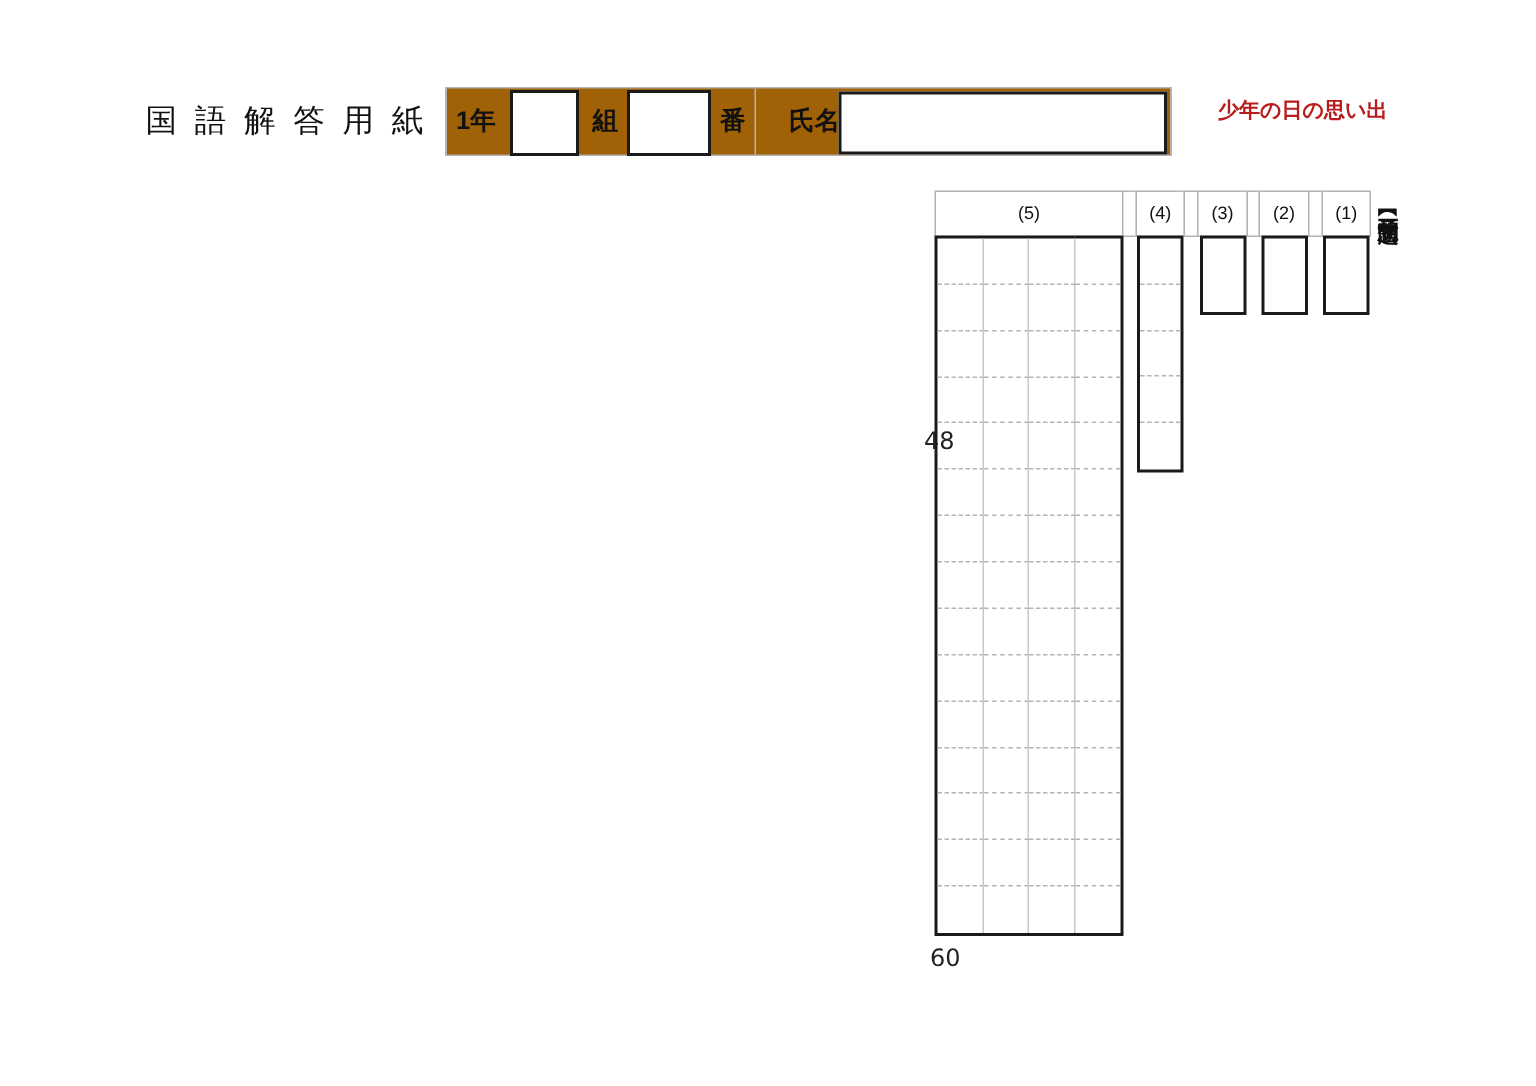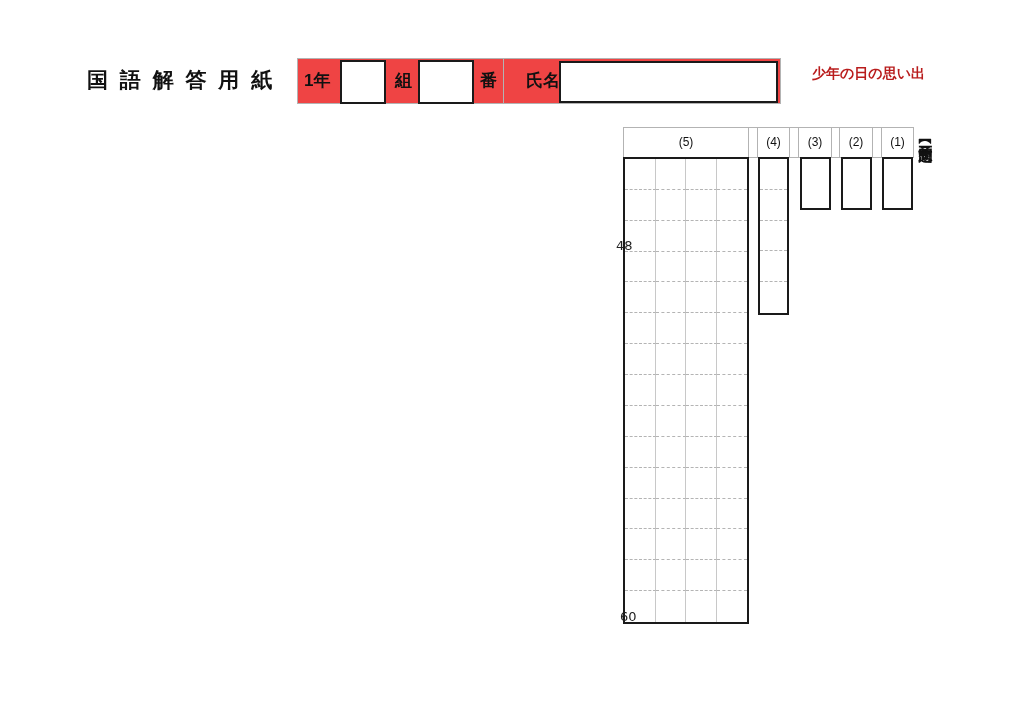--- a/index.html
+++ b/index.html
@@ -12,40 +12,40 @@
     position: relative;
     width: 1024px;
     height: 724px;
     background: #ffffff;
     overflow: hidden;
   }
 
   
   .title {
     position: absolute;
-    left: 87px;
+    left: 97px;
     top: 66px;
     margin: 0;
     font-size: 21px;
-    font-weight: bold;
+    font-weight: normal;
     letter-spacing: 3px;
     color: #111;
     white-space: nowrap;
   }
 
   
   .student-table {
     position: absolute;
     left: 297px;
     top: 58px;
     width: 484px;
     height: 46px;
     border: 1px solid #b3b3b3;
     box-sizing: border-box;
-    background: #ef4444;
+    background: #a16207;
   }
   .student-table .lab {
     position: absolute;
     top: 0;
     height: 44px;
     line-height: 44px;
     font-size: 17px;
     font-weight: bold;
     color: #111;
     white-space: nowrap;
@@ -122,24 +122,25 @@
   .gcell.last-row { border-bottom: none; }
   .q4cell {
     border-bottom: 1px dashed #b4b4b4;
   }
   .q4cell.last-row { border-bottom: none; }
 
   
   .marker {
     position: absolute;
     font-family: "DejaVu Sans", sans-serif;
-    font-size: 13px;
+    font-size: 16px;
     line-height: 11px;
     color: #222;
     z-index: 3;
+    margin-top: 48px;
   }
 </style>
 </head>
 <body>
 
 <div class="page">
 
   <h1 class="title">国 語 解 答 用 紙</h1>
 
   <div class="student-table">
@@ -225,21 +226,21 @@
         <div class="gcell"></div>
         <div class="gcell"></div>
         <div class="gcell last-col"></div>
         <div class="gcell last-row"></div>
         <div class="gcell last-row"></div>
         <div class="gcell last-row"></div>
         <div class="gcell last-col last-row"></div>
       </div>
   </div>
   <div class="marker" style="left:616px; top:240px;">48</div>
-  <div class="marker" style="left:620px; top:611px;">60</div>
+  <div class="marker" style="left:620px; top:585px;">60</div>
 
   <div class="abox" style="left:758px; top:157px; width:31px; height:158px;">
     <div class="grid-inner" id="box4" style="grid-template-rows: repeat(5, 1fr);">
         <div class="q4cell"></div>
         <div class="q4cell"></div>
         <div class="q4cell"></div>
         <div class="q4cell"></div>
         <div class="q4cell last-row"></div>
       </div>
   </div>

